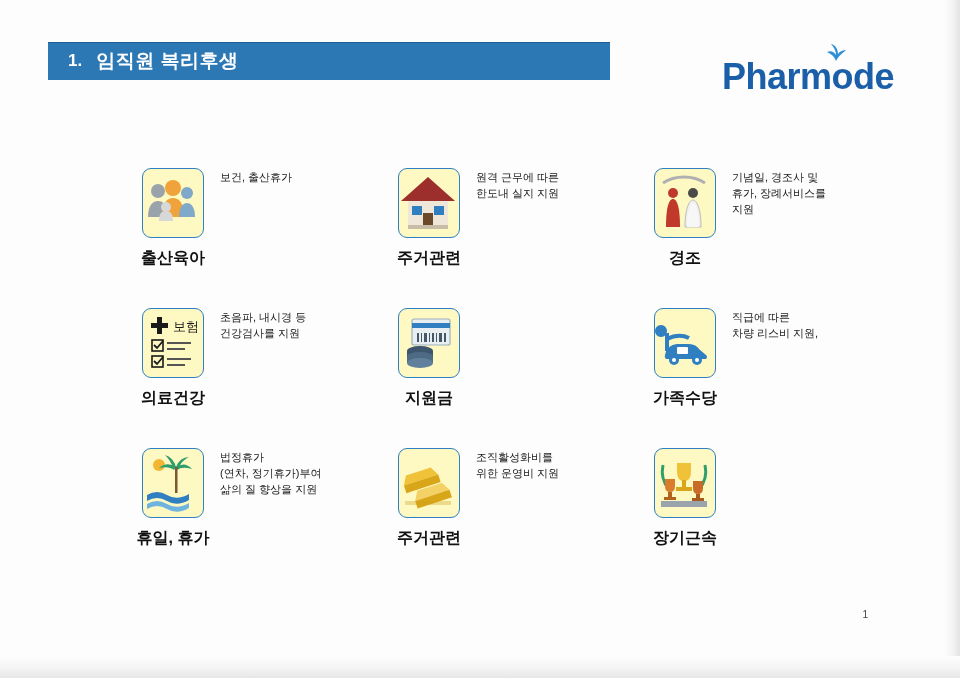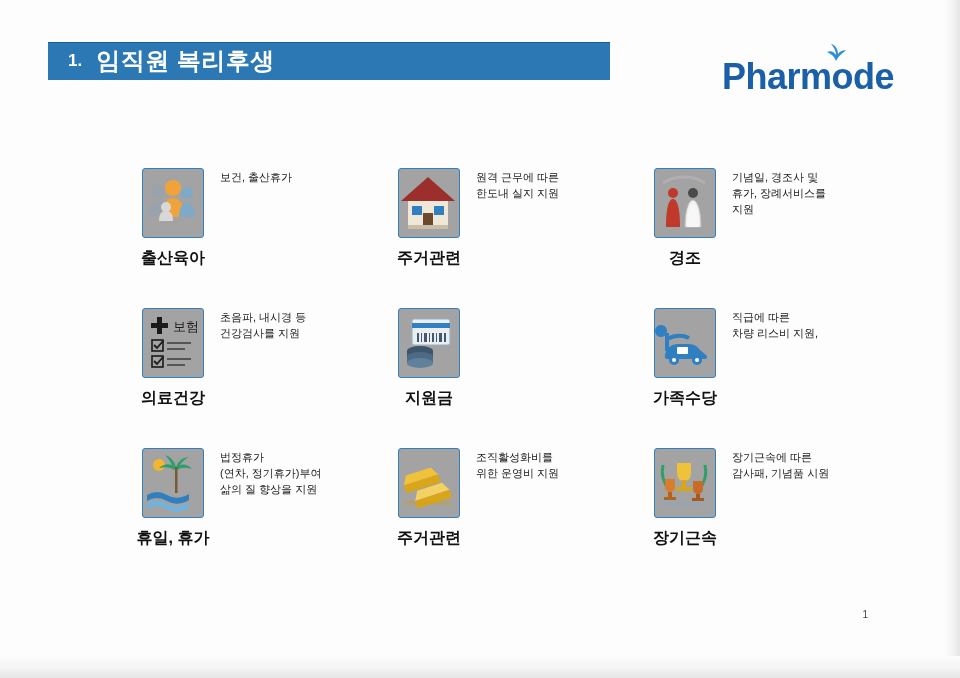--- a/index.html
+++ b/index.html
@@ -49,21 +49,21 @@
     box-shadow: 0 1px 0 #1f5d90 inset;
   }
   .title-bar .num {
     color: #ffffff;
     font-size: 17px;
     font-weight: bold;
     margin-left: 20px;
   }
   .title-bar .ttl {
     color: #ffffff;
-    font-size: 24px;
+    font-size: 19px;
     font-weight: bold;
     margin-left: 14px;
     letter-spacing: 0.5px;
   }
 
   
   .brand {
     position: absolute;
     right: 66px;
     top: 56px;
@@ -95,22 +95,22 @@
   .cell {
     position: relative;
   }
   .icon-box {
     position: absolute;
     left: 22px;
     top: 8px;
     width: 60px;
     height: 68px;
     border: 1px solid #2f7fc1;
-    border-radius: 3px;
-    background: #a3a3a3;
+    border-radius: 9px;
+    background: #fef9c3;
     overflow: hidden;
   }
   .cell-label {
     position: absolute;
     left: 0;
     top: 88px;
     width: 106px;
     text-align: center;
     font-size: 16px;
     font-weight: bold;
@@ -320,22 +320,20 @@
           <path d="M10 30 h10 v7 q0 6 -5 6 q-5 0 -5 -6 Z" fill="#d97c2b"></path>
           <rect x="13" y="43" width="4" height="5" fill="#b4631f"></rect>
           <rect x="9" y="48" width="12" height="3" fill="#b4631f"></rect>
           <path d="M38 32 h10 v7 q0 6 -5 6 q-5 0 -5 -6 Z" fill="#c96a28"></path>
           <rect x="41" y="45" width="4" height="4" fill="#a85a1d"></rect>
           <rect x="37" y="49" width="12" height="3" fill="#a85a1d"></rect>
           <rect x="6" y="52" width="46" height="6" fill="#9ba4ad"></rect>
         </svg>
       </div>
       <div class="cell-label">장기근속</div>
-      <div class="cell-desc">장기근속에 따른
-감사패, 기념품 시원</div>
     </div>
 
   </div>
 
   <div class="page-num">1</div>
 
   <div class="page-edge-right"></div>
   <div class="page-edge-bottom"></div>
 </div>
 

